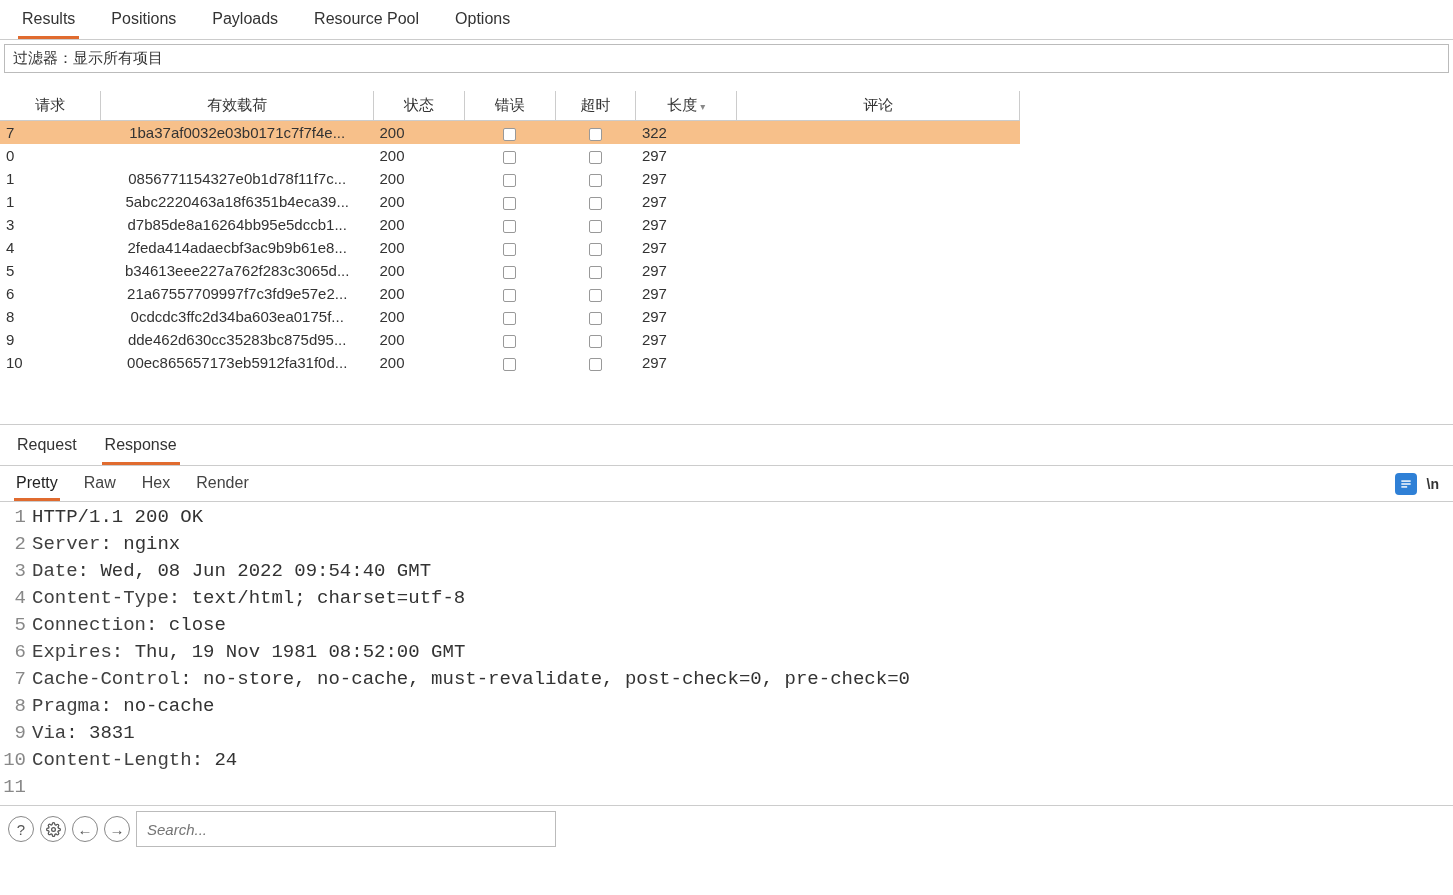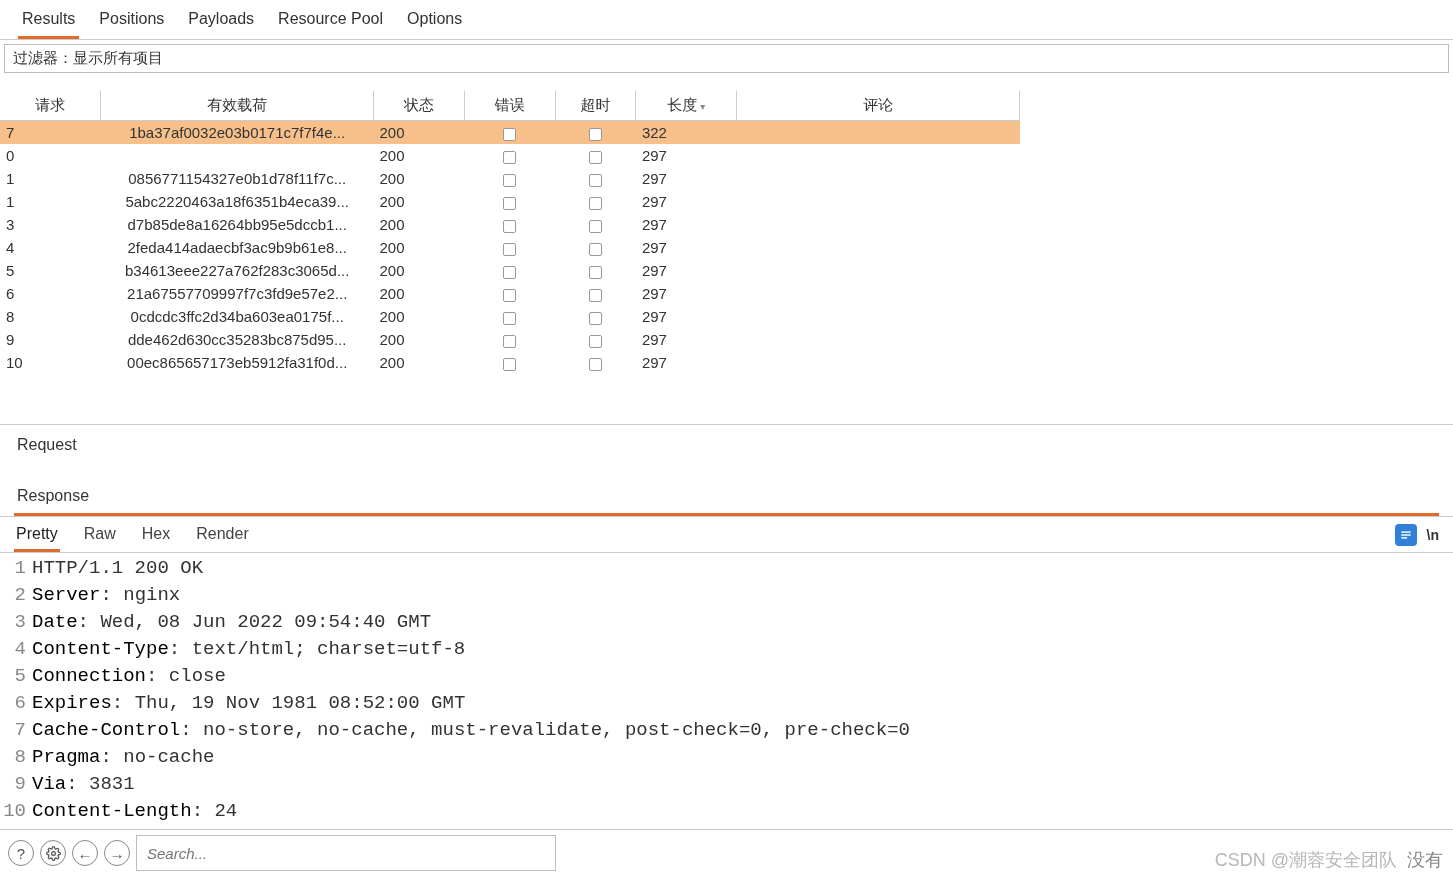--- a/index.html
+++ b/index.html
@@ -6,21 +6,21 @@
   body {
     font-family: -apple-system, "Segoe UI", Tahoma, Arial, sans-serif;
     font-size: 14px;
     color: #333;
     background: #fff;
     user-select: none;
   }
   
   .top-tabs {
     display: flex;
-    gap: 16px;
+    gap: 28px;
     padding: 6px 18px 0 18px;
     border-bottom: 1px solid #ccc;
     font-size: 16px;
   }
   .top-tab {
     padding: 4px 4px 8px 4px;
     cursor: pointer;
     color: #333;
   }
   .top-tab.active {
@@ -83,21 +83,20 @@
   
   .spacer { height: 50px; }
   
   .rr-border-top { border-top: 1px solid #ccc; }
   .rr-tabs {
     display: flex;
     gap: 22px;
     padding: 8px 14px 0 14px;
     font-size: 16px;
     border-bottom: 1px solid #ccc;
-    flex-direction: column;
   }
   .rr-tab { padding: 3px 3px 8px 3px; cursor: pointer; }
   .rr-tab.active { border-bottom: 3px solid #e06b2f; }
   
   .view-bar {
     display: flex;
     align-items: center;
     border-bottom: 1px solid #ccc;
     gap: 40px;
   }
@@ -129,21 +128,21 @@
   }
   .code-line { display: flex; }
   .gutter {
     width: 32px;
     text-align: right;
     color: #888;
     padding-right: 6px;
     flex-shrink: 0;
   }
   .code-txt { flex: 1; white-space: pre; color:#333;}
-  .hk { color: #000000; } 
+  .hk { color: #404040; } 
   .hl { background: #f7c08a; } 
   
   .footer {
     border-top: 1px solid #ccc;
     display: flex;
     align-items: center;
     gap: 6px;
     padding: 5px 8px;
     position: relative;
   }
@@ -366,29 +365,30 @@
       <div class="code-txt"><span class="hk">Pragma</span>: no-cache</div>
     </div>
     <div class="code-line">
       <div class="gutter">9</div>
       <div class="code-txt"><span class="hk">Via</span>: 3831</div>
     </div>
     <div class="code-line">
       <div class="gutter">10</div>
       <div class="code-txt"><span class="hk">Content-Length</span>: 24</div>
     </div>
+    <div class="code-line">
+      <div class="gutter">11</div>
+      <div class="code-txt"></div>
+    </div>
   </div>
 
 <div class="footer">
   <div class="circle-btn">?</div>
   <div class="circle-btn">
     <svg width="15" height="15" viewBox="0 0 24 24" fill="none" stroke="#555" stroke-width="2">
       <circle cx="12" cy="12" r="3"></circle>
       <path d="M19.4 15a1.7 1.7 0 00.34 1.87l.06.06a2 2 0 11-2.83 2.83l-.06-.06a1.7 1.7 0 00-1.87-.34 1.7 1.7 0 00-1 1.56V21a2 2 0 11-4 0v-.09a1.7 1.7 0 00-1-1.56 1.7 1.7 0 00-1.87.34l-.06.06a2 2 0 11-2.83-2.83l.06-.06a1.7 1.7 0 00.34-1.87 1.7 1.7 0 00-1.56-1H3a2 2 0 110-4h.09a1.7 1.7 0 001.56-1 1.7 1.7 0 00-.34-1.87l-.06-.06a2 2 0 112.83-2.83l.06.06a1.7 1.7 0 001.87.34H9a1.7 1.7 0 001-1.56V3a2 2 0 114 0v.09a1.7 1.7 0 001 1.56 1.7 1.7 0 001.87-.34l.06-.06a2 2 0 112.83 2.83l-.06.06a1.7 1.7 0 00-.34 1.87V9a1.7 1.7 0 001.56 1H21a2 2 0 110 4h-.09a1.7 1.7 0 00-1.56 1z"></path>
     </svg>
   </div>
   <div class="circle-btn">←</div>
   <div class="circle-btn">→</div>
   <input class="search-box" placeholder="Search..." style="">
-  <div class="watermark">
-    <span>CSDN @潮蓉安全团队</span>&nbsp;&nbsp;<span style="color:#888;font-style:normal;">没有</span>
-  </div>
 </div>
 
 </body></html>

